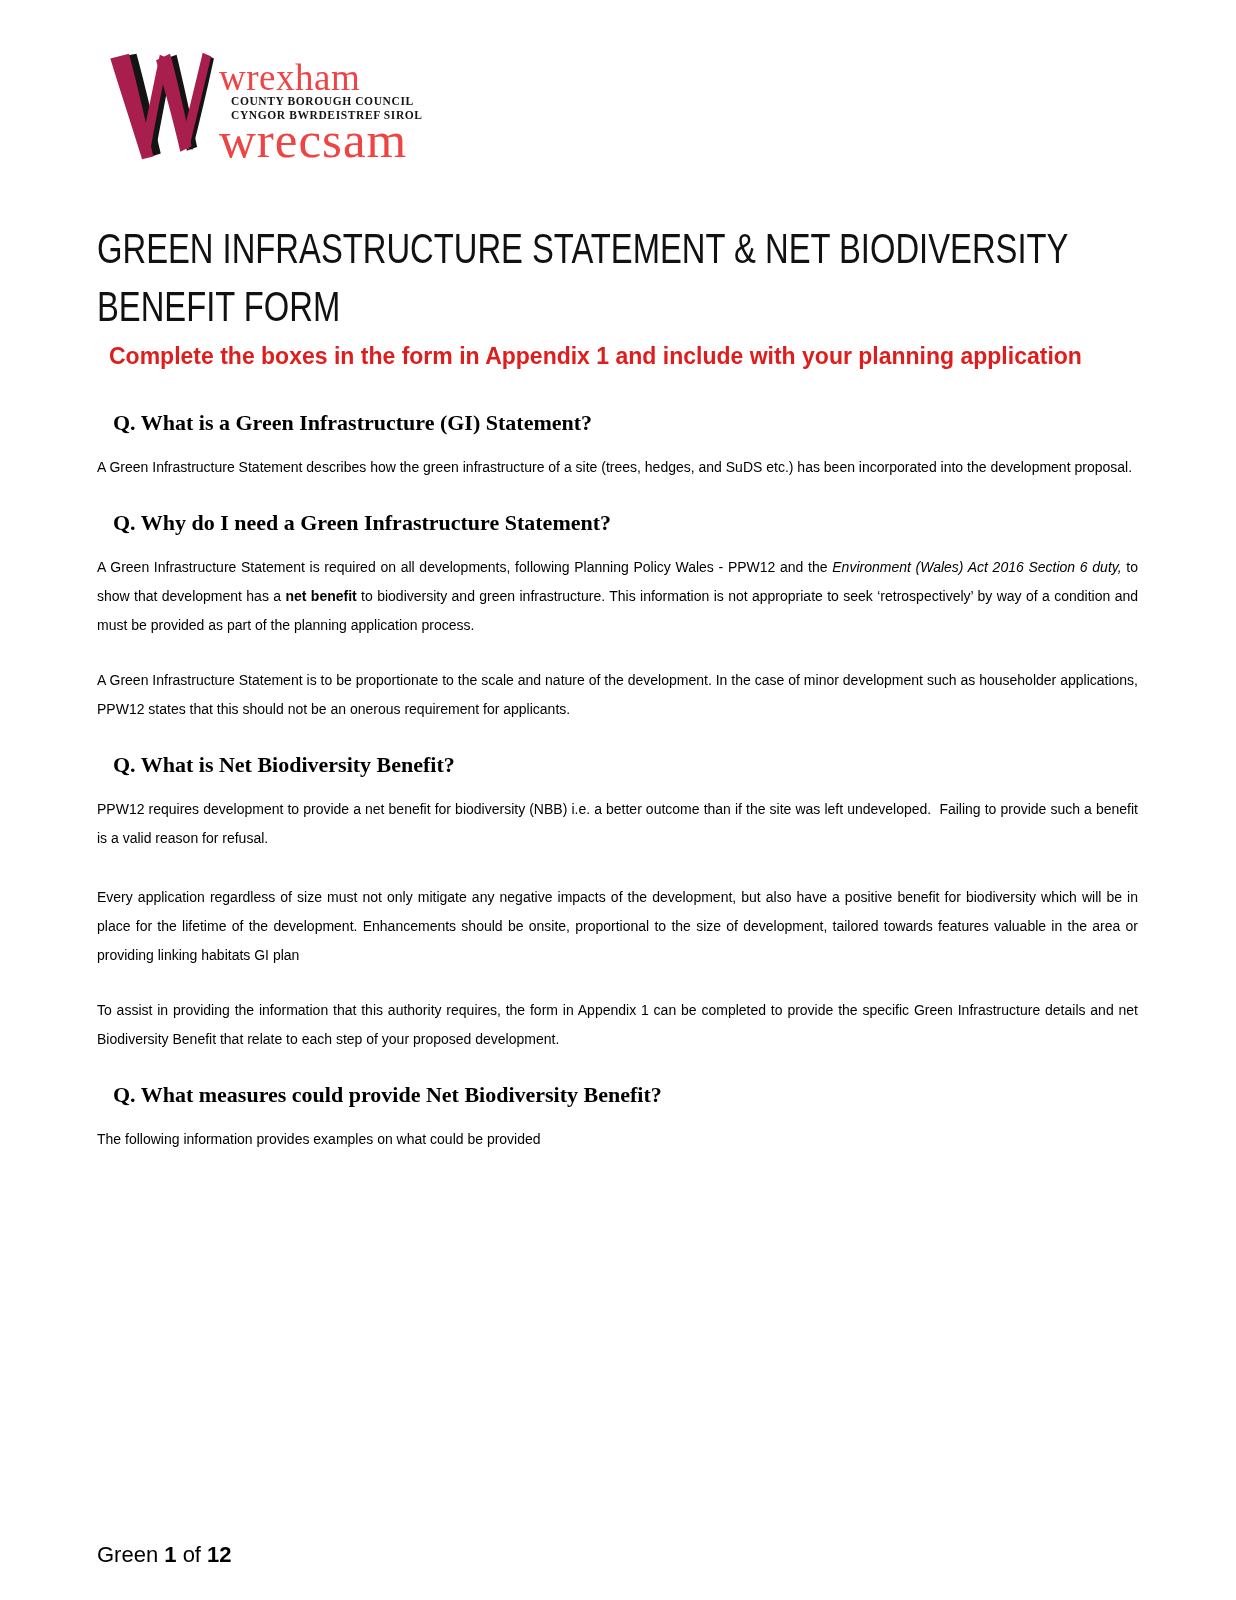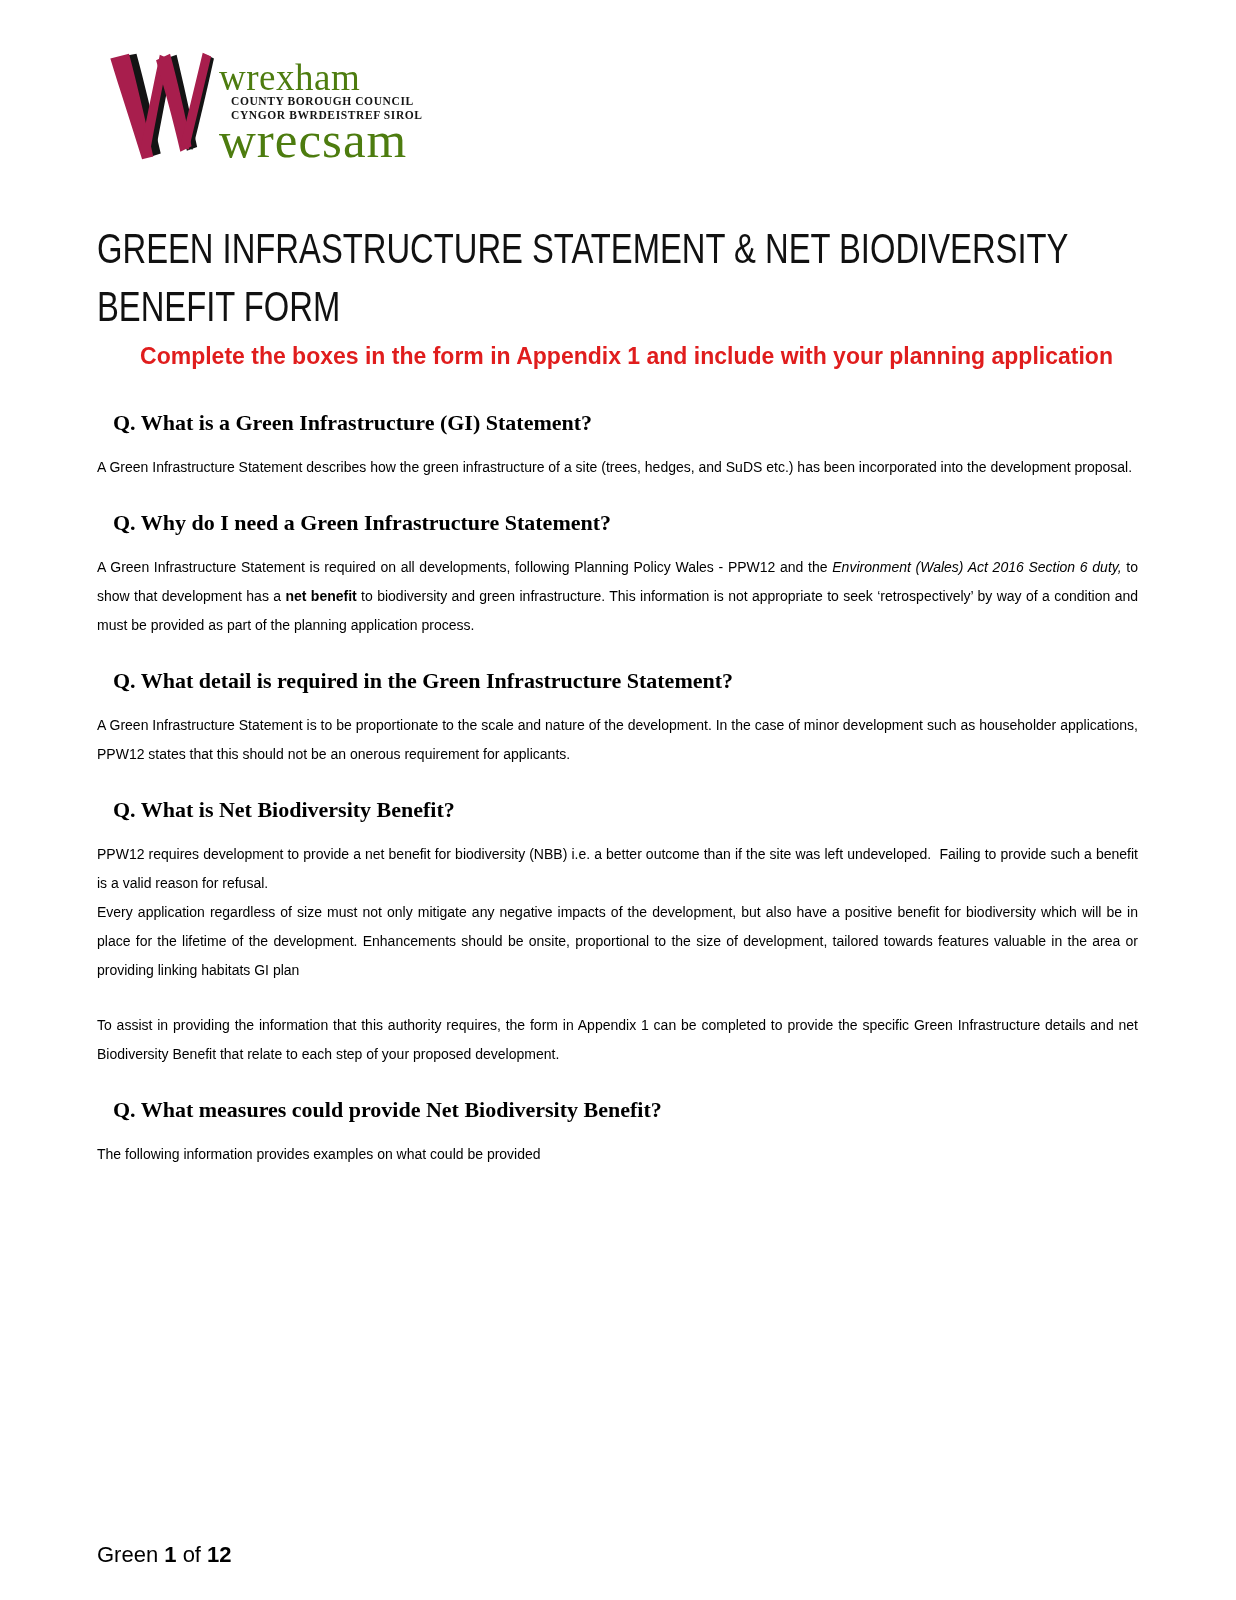--- a/index.html
+++ b/index.html
@@ -36,21 +36,21 @@
     height: 112px;
     flex: 0 0 auto;
   }
   .logo-text {
     padding-top: 12px;
     margin-left: 4px;
     line-height: 1;
   }
   .brand-word {
     font-family: "Liberation Serif", serif;
-    color: #4d7c0f;
+    color: #ef4444;
   }
   .brand-top {
     font-size: 37px;
     line-height: 32px;
     letter-spacing: 0.5px;
   }
   .logo-sub {
     font-family: "Liberation Serif", serif;
     font-weight: bold;
     font-size: 11.5px;
@@ -78,26 +78,25 @@
     line-height: 58px;
     white-space: nowrap;
     transform: scaleX(0.78);
     transform-origin: 0 50%;
     letter-spacing: 0px;
     color: #111111;
   }
 
   
   .instruction {
-    margin: 6px 0 0 18px;
+    margin: 6px 0 0 12px;
     font-size: 23px;
     line-height: 29px;
     font-weight: bold;
     color: #e01d1d;
-    text-align: center;
   }
 
   
   main.content {
     margin-top: 37px;
   }
   section.qa {
     margin: 0;
   }
   section.qa + section.qa {
@@ -110,20 +109,21 @@
     font-weight: bold;
     font-family: Liberation Serif, serif;
   }
   section.qa p {
     margin: 0;
     font-size: 14px;
     line-height: 29px;
     text-align: justify;
   }
   section.qa p + p {
+    margin-top: 30px;
   }
   .italic { font-style: italic; }
   .bold   { font-weight: bold; }
 
   
   .page-footer {
     position: absolute;
     left: 97px;
     top: 1541px;
     font-size: 22px;
@@ -173,21 +173,20 @@
       <h2>Q. What is a Green Infrastructure (GI) Statement?</h2>
       <p><span>A Green Infrastructure Statement describes how the green infrastructure of a site (trees, hedges, and SuDS etc.) has been incorporated into the development proposal.</span></p>
     </section>
 
     <section class="qa">
       <h2>Q. Why do I need a Green Infrastructure Statement?</h2>
       <p><span>A Green Infrastructure Statement is required on all developments, following Planning Policy Wales - PPW12 and the </span><span class="italic">Environment (Wales) Act 2016 Section 6 duty,</span><span> to show that development has a </span><span class="bold">net benefit</span><span> to biodiversity and green infrastructure. This information is not appropriate to seek ‘retrospectively’ by way of a condition and must be provided as part of the planning application process.</span></p>
     </section>
 
     <section class="qa">
-      <h2>Q. What detail is required in the Green Infrastructure Statement?</h2>
       <p><span>A Green Infrastructure Statement is to be proportionate to the scale and nature of the development. In the case of minor development such as householder applications, PPW12 states that this should not be an onerous requirement for applicants.</span></p>
     </section>
 
     <section class="qa">
       <h2>Q. What is Net Biodiversity Benefit?</h2>
       <p><span>PPW12 requires development to provide a net benefit for biodiversity (NBB) i.e. a better outcome than if the site was left undeveloped.&nbsp; Failing to provide such a benefit is a valid reason for refusal.</span></p>
       <p><span>Every application regardless of size must not only mitigate any negative impacts of the development, but also have a positive benefit for biodiversity which will be in place for the lifetime of the development. Enhancements should be onsite, proportional to the size of development, tailored towards features valuable in the area or providing linking habitats GI plan</span></p>
     </section>
 
     <section class="qa">

